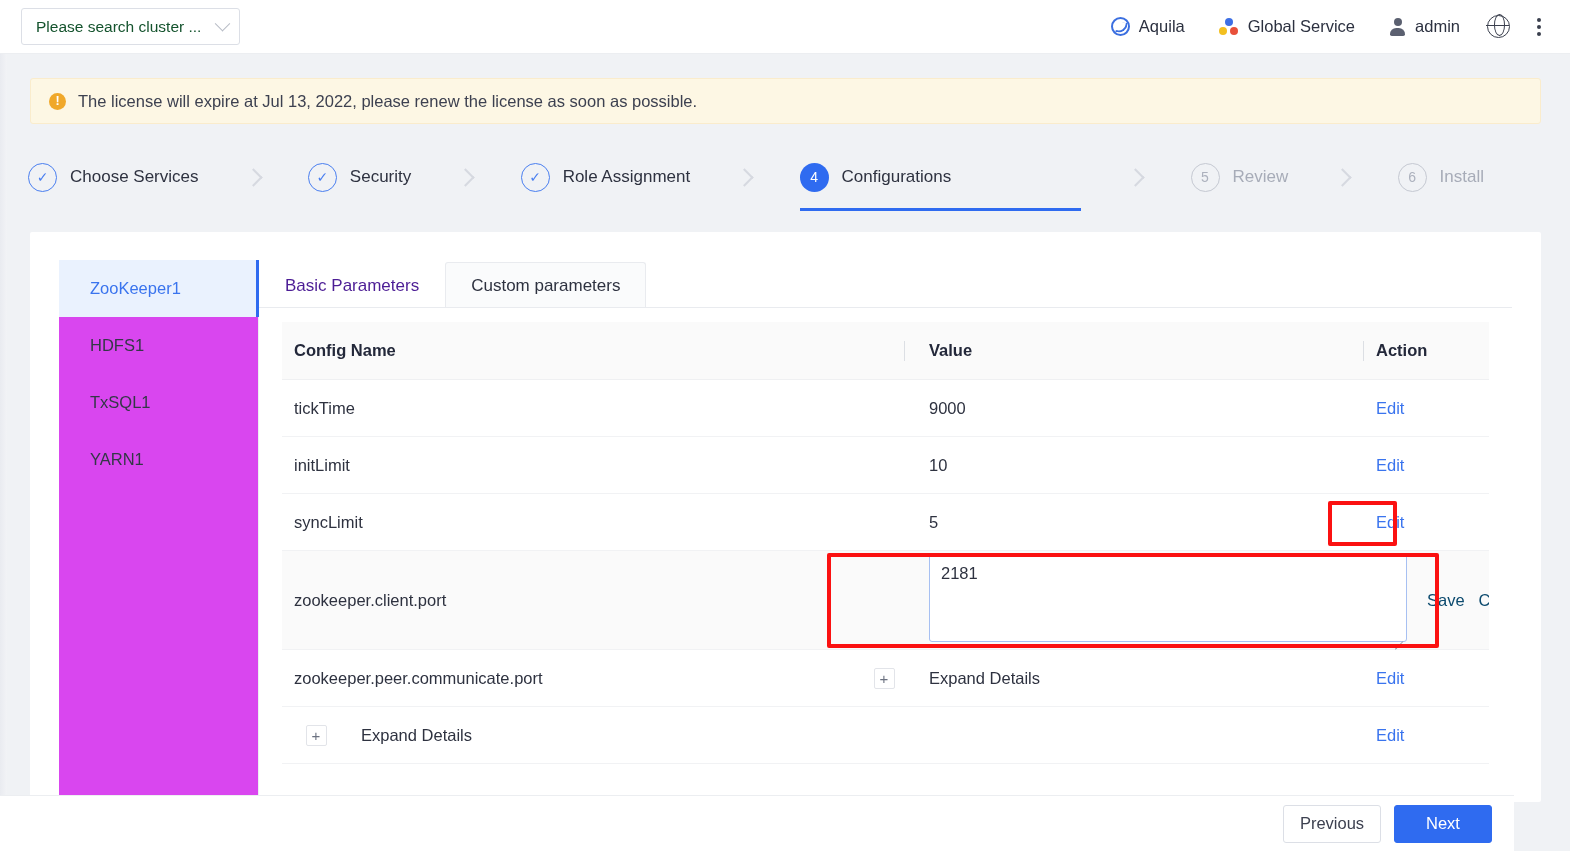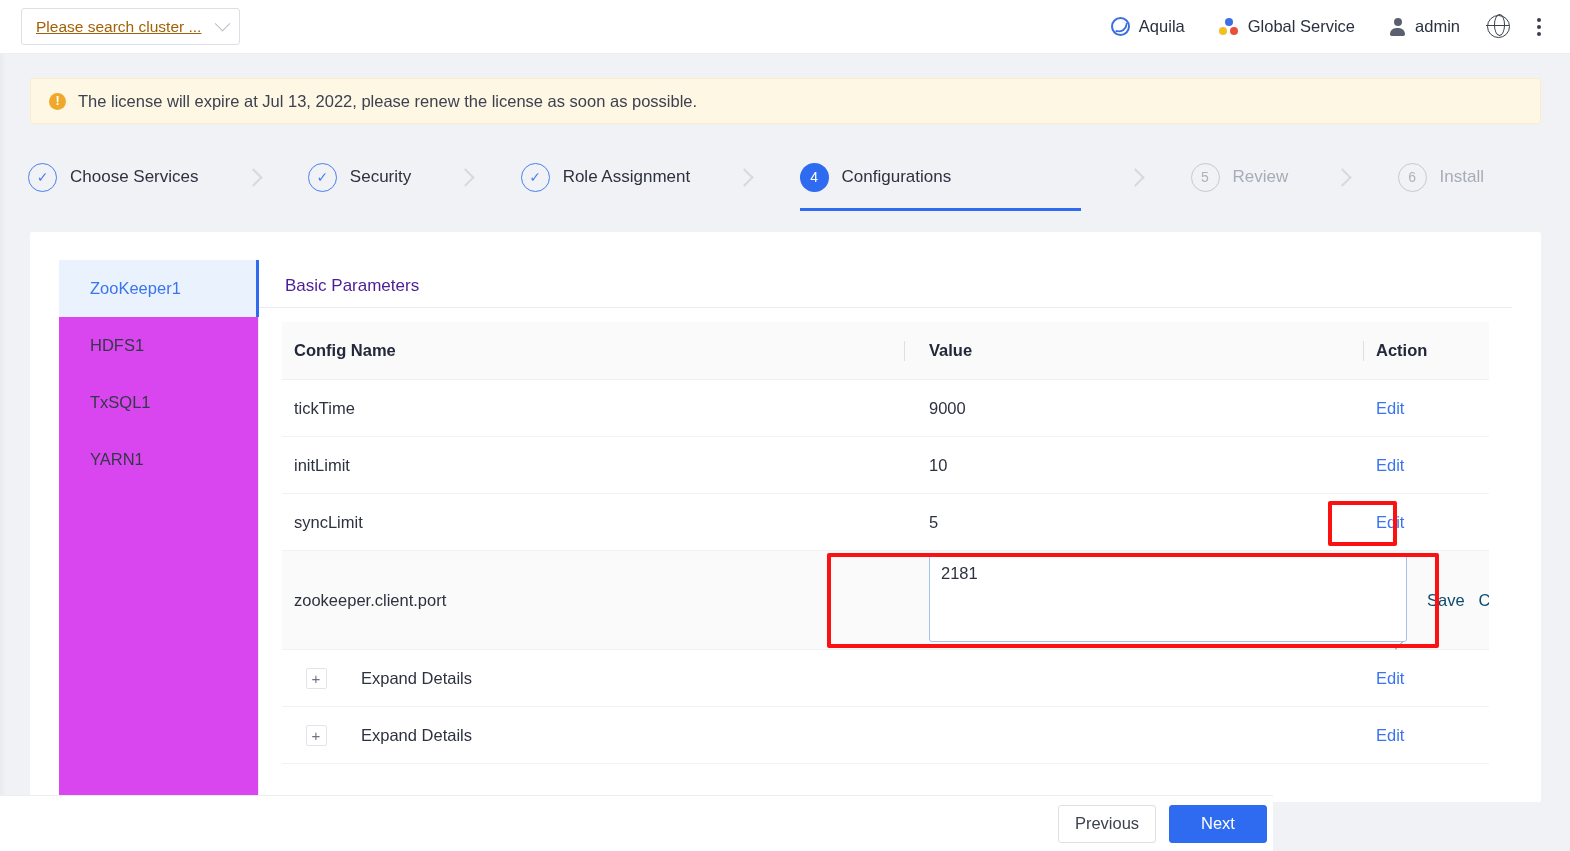--- a/index.html
+++ b/index.html
@@ -20,21 +20,21 @@
   }
   .cluster-search {
     margin-left: 21px;
     width: 219px; height: 37px;
     border: 1px solid #dcdfe6; border-radius: 3px;
     background: #fff;
     display: flex; align-items: center; justify-content: space-between;
     padding: 0 11px 0 14px;
     cursor: pointer;
   }
-  .cluster-search .ph { color: #a16207; font-size: 15.5px; text-decoration: underline; }
+  .cluster-search .ph { color: #14532d; font-size: 15.5px; }
   .chev {
     width: 11px; height: 11px;
     border-right: 1.6px solid #b7bcc6; border-bottom: 1.6px solid #b7bcc6;
     transform: rotate(45deg) translate(-2px,-2px);
   }
   .topbar-right {
     margin-left: auto; display: flex; align-items: center;
     padding-right: 20px; gap: 0;
   }
   .tb-item {
@@ -233,24 +233,24 @@
   .sc-link { color: #0c4a6e; cursor: pointer; font-size: 16.5px; }
 
   
   .anno {
     position: absolute; border: 4px solid #fb1111; border-radius: 2px;
     pointer-events: none; z-index: 30;
   }
 
   
   .footer {
-    position: absolute; left: 0; bottom: 0; width: 1273px; height: 56px;
+    position: absolute; left: 0; bottom: 0; width: 1514px; height: 56px;
     background: #fff; border-top: 1px solid #eceef1;
     display: flex; align-items: center; justify-content: flex-end;
-    padding-right: 6px; gap: 13px;
+    padding-right: 22px; gap: 13px;
   }
   .btn {
     height: 38px; min-width: 98px; border-radius: 3px;
     display: flex; align-items: center; justify-content: center;
     font-size: 16.5px; cursor: pointer;
   }
   .btn-prev { background: #fff; border: 1px solid #dcdfe6; color: #3d4150; }
   .btn-next { background: #2f6bf0; border: 1px solid #2f6bf0; color: #fff; }
 
   
@@ -369,20 +369,23 @@
       <div class="svc-item">
         <span>YARN1</span>
       </div>
     </div>
 
     <div class="panel">
 
       <div class="tabs">
         <div class="tab active">
           <span>Basic Parameters</span>
+        </div>
+        <div class="tab inactive">
+          <span>Custom parameters</span>
         </div>
       </div>
 
       <div class="tbl-wrap">
 
         <div class="thead">
           <div class="th col-name">Config Name</div>
           <div class="col-plus"></div>
           <div class="th col-val">Value</div>
           <div class="th col-act">Action</div>
@@ -423,20 +426,21 @@
                 <span class="sc-link">Save</span>
                 <span class="sc-link">Cancel</span>
               </div>
             </div>
           </div>
           <div class="col-act"></div>
           <div class="anno" style="left:545px; top:2px; width:612px; height:95px;"></div>
         </div>
 
         <div class="trow">
+          <div class="col-name cell-name">zookeeper.peer.communicate.port</div>
           <div class="col-plus"><span class="plus-box">+</span></div>
           <div class="col-val">Expand Details</div>
           <div class="col-act"><span class="edit-link">Edit</span></div>
         </div>
 
         <div class="trow">
           <div class="col-plus"><span class="plus-box">+</span></div>
           <div class="col-val">Expand Details</div>
           <div class="col-act"><span class="edit-link">Edit</span></div>
         </div>

